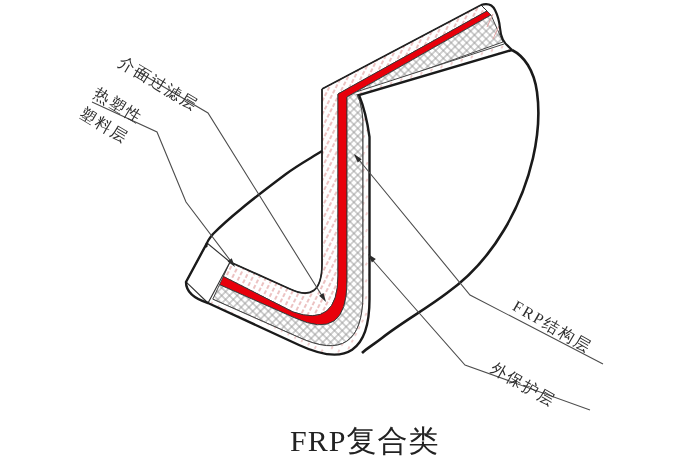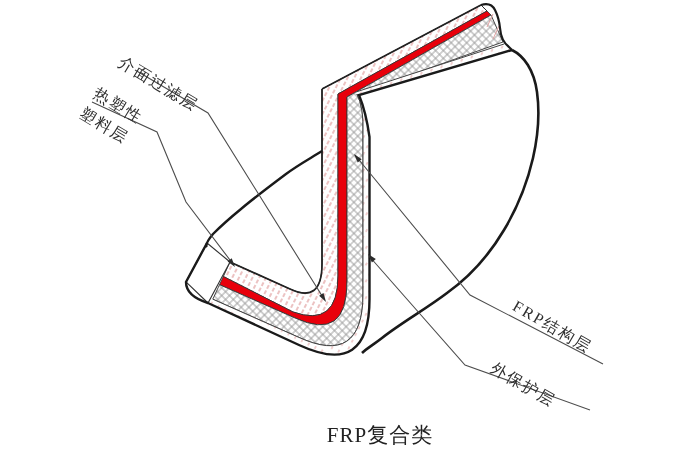--- a/index.html
+++ b/index.html
@@ -7,22 +7,22 @@
     --ink:#1a1a1a; --thin:#3a3a3a; --leader:#4d4d4d; --text:#2e2e2e;
   }
   html,body{margin:0;padding:0;background:#ffffff;}
   #stage{position:relative;width:700px;height:466px;background:#ffffff;overflow:hidden;
          font-family:"Liberation Serif","DejaVu Serif",serif;}
   #drawing{position:absolute;left:0;top:0;}
   .lbl{position:absolute;transform-origin:0 0;white-space:nowrap;
        font-size:16px;letter-spacing:2px;color:var(--text);line-height:1;}
   .rot31{transform:rotate(31deg);}
   .rot30{transform:rotate(30deg);}
-  #caption{position:absolute;left:290px;top:421px;width:180px;text-align:center;
-           font-size:21px;letter-spacing:1px;color:#222222;}
+  #caption{position:absolute;left:290px;top:421px;width:180px;
+           font-size:30px;letter-spacing:1px;color:#222222;}
 </style>
 </head>
 <body>
 
 <div id="stage">
 
   <svg id="drawing" width="700" height="466" viewBox="0 0 700 466">
     <defs>
       <pattern id="xh" width="5.5" height="5.5" patternUnits="userSpaceOnUse" patternTransform="rotate(45)">
         <path d="M0 2.75 H5.5 M2.75 0 V5.5" stroke="var(--xgray)" stroke-width="0.9" fill="none"></path>

